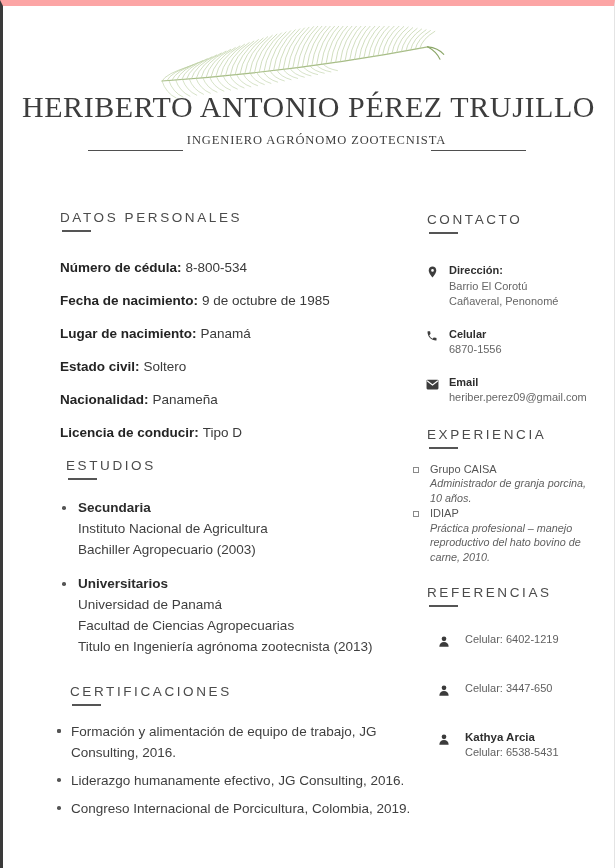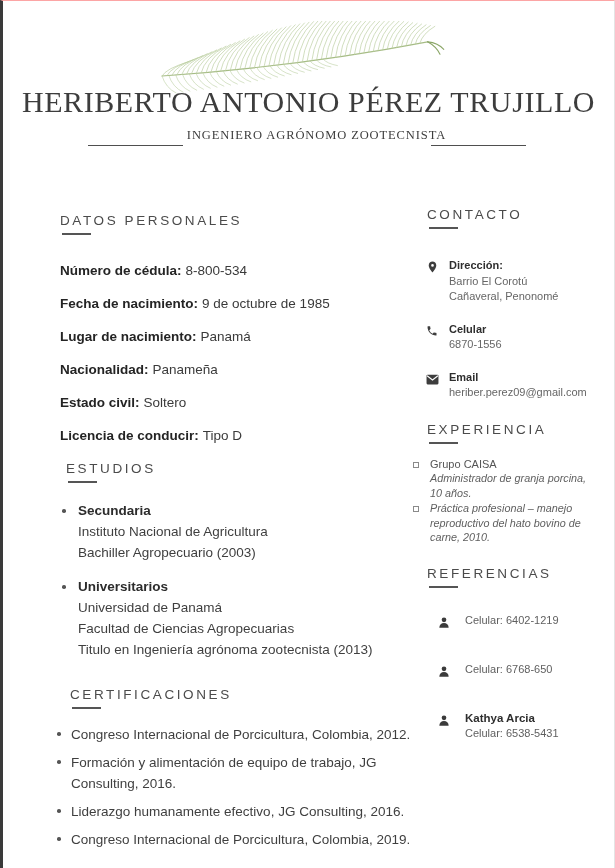--- a/index.html
+++ b/index.html
@@ -1,19 +1,19 @@
 <!DOCTYPE html>
 <html><head>
 <meta charset="utf-8">
 <style>
   html,body{margin:0;padding:0;background:#fff;}
   .page{
     position:relative;width:615px;height:868px;box-sizing:border-box;
     background:#ffffff;overflow:hidden;
-    border-left:3px solid #3a3a3a;border-top:1px solid #fca5a5;border-right:1px solid #e4e4e4;
+    border-left:3px solid #3a3a3a;border-top:6px solid #fca5a5;border-right:1px solid #e4e4e4;
     font-family:"Liberation Sans", sans-serif;color:#3f3f3f;
   }
   
   .feather{position:absolute;left:148px;top:20px;width:300px;height:74px;}
   .cv-name{
     position:absolute;left:0;top:84px;width:100%;text-align:center;
     font-family:"Liberation Serif", serif;font-size:30px;letter-spacing:.6px;
     color:#3d3d3d;font-weight:400;
   }
   .cv-title{
@@ -24,21 +24,21 @@
   .rule{position:absolute;top:144px;height:0;border-top:1.4px solid #4f4f4f;}
   .rule-left{left:85px;width:95px;}
   .rule-right{left:428px;width:95px;}
   
   .sec-h{
     position:relative;font-size:13.5px;letter-spacing:2.6px;color:#4b4b4b;
     font-weight:400;line-height:18px;padding-bottom:10px;
   }
   .sec-h::after{content:"";position:absolute;left:2px;top:21px;width:29px;height:2px;background:#555;}
   
-  .col-left{position:absolute;left:57px;top:211px;width:372px;}
+  .col-left{position:absolute;left:57px;top:203px;width:372px;}
   .datos-h{margin-bottom:22px;}
   .field{margin-bottom:16px;font-size:13.5px;line-height:17px;}
   .field .lbl{font-weight:700;color:#242424;}
   .field .val{color:#3a3a3a;margin-left:4px;}
   .estudios-h{margin-left:6px;margin-top:15px;margin-bottom:12px;}
   .edu-item{position:relative;padding-left:18px;margin-bottom:13px;}
   .edu-title{font-weight:700;color:#2c2c2c;font-size:13.5px;line-height:21px;}
   .edu-line{font-size:13.5px;color:#3f3f3f;line-height:21px;}
   .dot{position:absolute;left:2px;top:9px;width:3.5px;height:3.5px;border-radius:50%;background:#555;}
   .cert-h{margin-left:10px;margin-top:26px;margin-bottom:10px;}
@@ -170,24 +170,24 @@
     <div class="field">
       <span class="lbl">Número de cédula:</span><span class="val">8-800-534</span>
     </div>
     <div class="field">
       <span class="lbl">Fecha de nacimiento:</span><span class="val">9 de octubre de 1985</span>
     </div>
     <div class="field">
       <span class="lbl">Lugar de nacimiento:</span><span class="val">Panamá</span>
     </div>
     <div class="field">
+      <span class="lbl">Estado civil:</span><span class="val">Soltero</span>
+    </div>
+    <div class="field">
       <span class="lbl">Nacionalidad:</span><span class="val">Panameña</span>
-    </div>
-    <div class="field">
-      <span class="lbl">Estado civil:</span><span class="val">Soltero</span>
     </div>
     <div class="field">
       <span class="lbl">Licencia de conducir:</span><span class="val">Tipo D</span>
     </div>
 
     <div class="sec-h estudios-h">ESTUDIOS</div>
 
     <div class="edu-item">
       <span class="dot"></span>
       <div class="edu-title">Secundaria</div>
@@ -199,21 +199,20 @@
       <div class="edu-title">Universitarios</div>
       <div class="edu-line">Universidad de Panamá</div>
       <div class="edu-line">Facultad de Ciencias Agropecuarias</div>
       <div class="edu-line">Titulo en Ingeniería agrónoma zootecnista (2013)</div>
     </div>
 
     <div class="sec-h cert-h">CERTIFICACIONES</div>
 
     <div class="cert-item">
       <span class="dot"></span>
-      <span>Congreso Internacional de Porcicultura, Colombia, 2012.</span>
     </div>
     <div class="cert-item">
       <span class="dot"></span>
       <span>Formación y alimentación de equipo de trabajo, JG Consulting, 2016.</span>
     </div>
     <div class="cert-item">
       <span class="dot"></span>
       <span>Liderazgo humanamente efectivo, JG Consulting, 2016.</span>
     </div>
     <div class="cert-item">
@@ -260,20 +259,21 @@
 
     <div class="sec-h exp-h">EXPERIENCIA</div>
 
     <div class="x-item">
       <span class="sq"></span>
       <div class="x-company">Grupo CAISA</div>
       <div class="x-detail">Administrador de granja porcina, 10 años.</div>
     </div>
     <div class="x-item">
       <span class="sq"></span>
+      <div class="x-company">IDIAP</div>
       <div class="x-detail">Práctica profesional – manejo reproductivo del hato bovino de carne, 2010.</div>
     </div>
 
     <div class="sec-h ref-h">REFERENCIAS</div>
 
     <div class="r-item">
       <span class="r-icon">
         <svg viewBox="0 0 24 24" width="14" height="14">
             <circle cx="12" cy="6.5" r="4"></circle>
             <path d="M12 12c-4.6 0-8 2.7-8 8h16c0-5.3-3.4-8-8-8z"></path>
@@ -281,21 +281,21 @@
       </span>
       <div class="r-phone">Celular: 6402-1219</div>
     </div>
     <div class="r-item">
       <span class="r-icon">
         <svg viewBox="0 0 24 24" width="14" height="14">
             <circle cx="12" cy="6.5" r="4"></circle>
             <path d="M12 12c-4.6 0-8 2.7-8 8h16c0-5.3-3.4-8-8-8z"></path>
           </svg>
       </span>
-      <div class="r-phone">Celular: 6768-650</div>
+      <div class="r-phone">Celular: 3447-650</div>
     </div>
     <div class="r-item">
       <span class="r-icon">
         <svg viewBox="0 0 24 24" width="14" height="14">
             <circle cx="12" cy="6.5" r="4"></circle>
             <path d="M12 12c-4.6 0-8 2.7-8 8h16c0-5.3-3.4-8-8-8z"></path>
           </svg>
       </span>
       <div class="r-name">Kathya Arcia</div>
       <div class="r-phone">Celular: 6538-5431</div>

